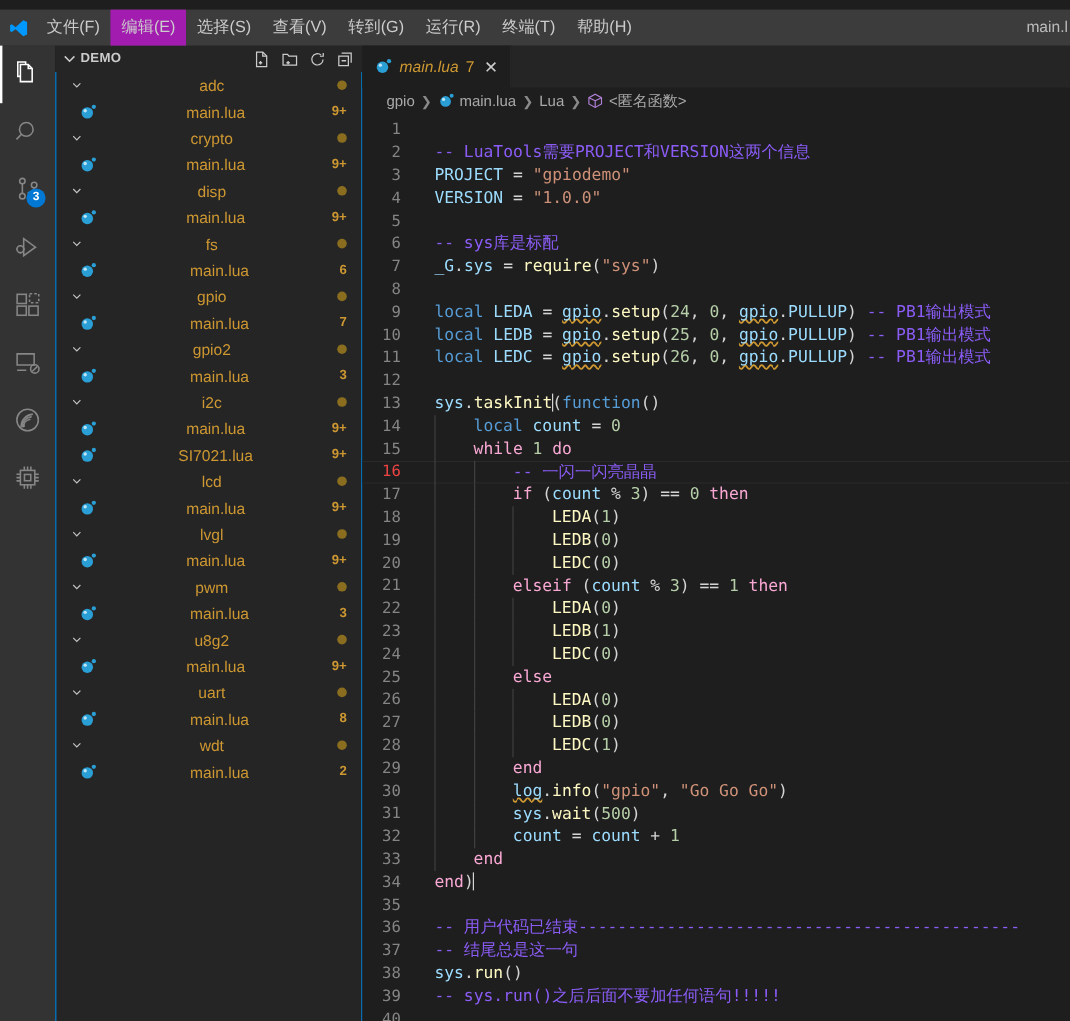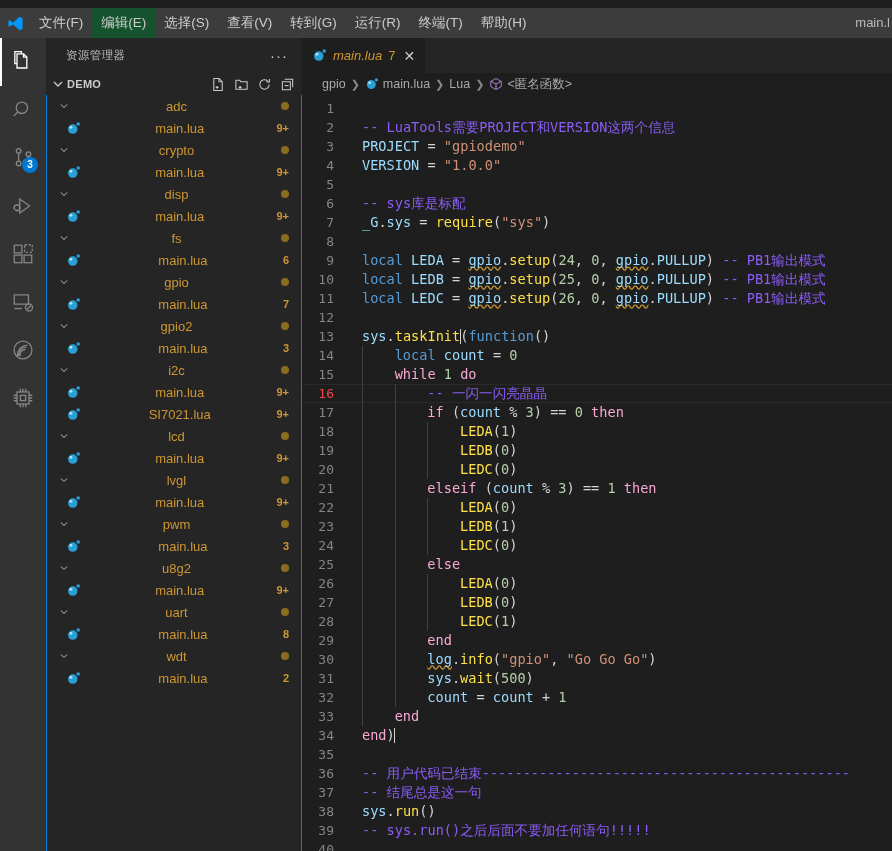--- a/index.html
+++ b/index.html
@@ -18,21 +18,21 @@
     display: flex; align-items: center; flex: 0 0 30px;
     font-size: 13px; position: relative;
   }
   .vs-logo { width: 30px; height: 30px; display:flex; align-items:center; justify-content:center; }
   .vs-logo svg { width: 17px; height: 17px; }
   .menubar { display: flex; align-items: center; height: 30px; }
   .menu-item {
     padding: 0 9px; height: 30px; line-height: 30px;
     font-size: 13.5px; color: #cccccc; white-space: nowrap; cursor: default;
   }
-  .menu-item.active { background: #14532d; text-align: center; }
+  .menu-item.active { background: #a21caf; text-align: center; }
   .title-text {
     position: absolute; right: 0; top: 0; height: 30px; line-height: 30px;
     font-size: 13px; color: #bbbbbb; padding-right: 2px;
     white-space: nowrap; overflow: hidden;
   }
 
   
   .body { flex: 1; display: flex; min-height: 0; }
 
   
@@ -129,21 +129,21 @@
     color: #858585; font-size: 13px; user-select:none;
   }
   .cline.current .ln { color: #ef4444; }
   .ctext { padding-left: 10px; flex:1; }
 
   
   .c-com   { color: #8b5cf6; }
   .c-kw    { color: #f9a8d4; }
   .c-str   { color: #CE9178; }
   .c-num   { color: #B5CEA8; }
-  .c-fn    { color: #fde047; }
+  .c-fn    { color: #fef9c3; }
   .c-var   { color: #9CDCFE; }
   .c-decl  { color: #569CD6; }
   .c-plain { color: #D4D4D4; }
   .c-op    { color: #D4D4D4; }
   .squig { text-decoration: underline wavy #cd9731; text-decoration-skip-ink: none; }
   .indguide { border-left: 1px solid #404040; }
   .cursor-bar { display:inline-block; width:0; border-left:1px solid #d4d4d4; height:15px; vertical-align:-3px; margin:0 -0.5px; }
 </style>
 </head>
 <body>
@@ -230,24 +230,20 @@
         <div class="act-item">
           <svg viewBox="0 0 22 22">
             <rect x="5.5" y="5.5" width="11" height="11"></rect>
             <rect x="8.6" y="8.6" width="4.8" height="4.8"></rect>
             <path d="M8.5 2.5v3M11 2.5v3M13.5 2.5v3M8.5 16.5v3M11 16.5v3M13.5 16.5v3M2.5 8.5h3M2.5 11h3M2.5 13.5h3M16.5 8.5h3M16.5 11h3M16.5 13.5h3"></path>
           </svg>
         </div>
       </div>
 
     <div class="sidebar">
-      <div class="sidebar-title">
-        <span class="label">资源管理器</span>
-        <span class="dots">···</span>
-      </div>
 
       <div class="section-header">
         <span class="chev">
           <svg viewBox="0 0 16 16" fill="none" stroke="#cccccc" stroke-width="1.3">
               <path d="M4 6l4 4 4-4"></path>
             </svg>
         </span>
         <span class="name">DEMO</span>
         <span class="hdr-actions">
           <span class="ic">

